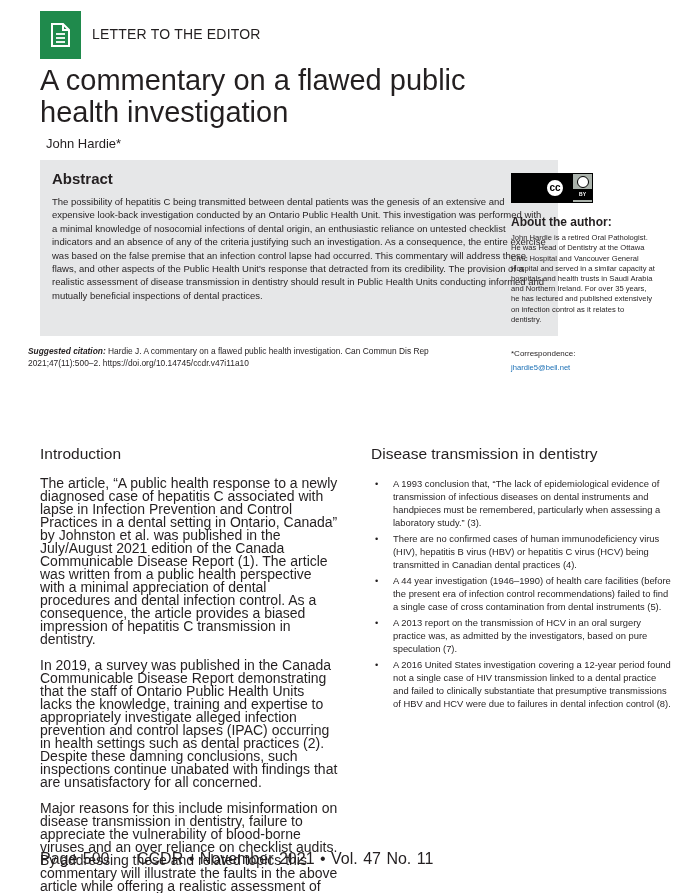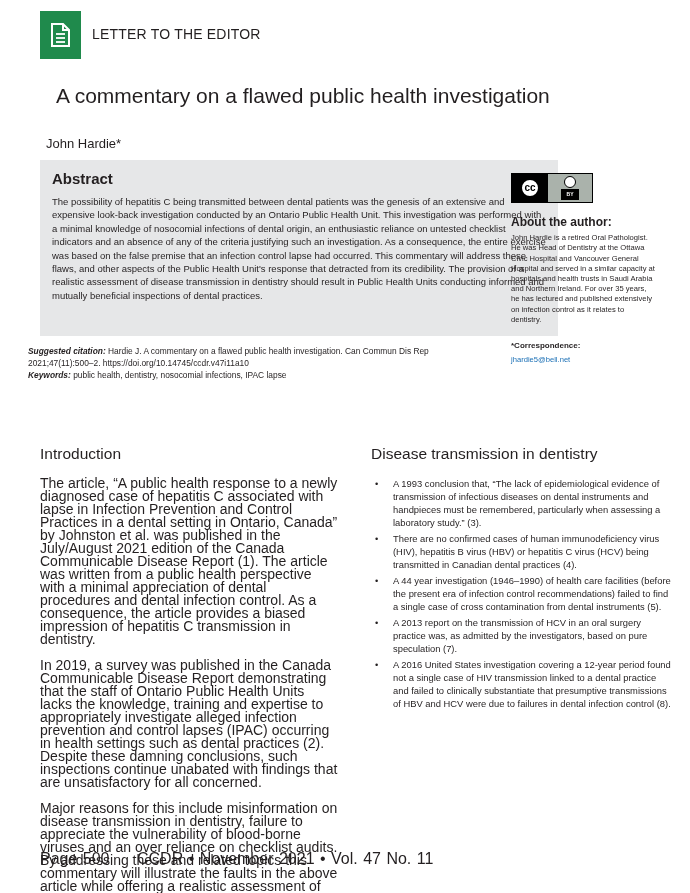--- a/index.html
+++ b/index.html
@@ -1,41 +1,41 @@
 <!DOCTYPE html>
 <html><head>
 <meta charset="utf-8">
 <style>
   html, body { margin: 0; padding: 0; background: #ffffff; }
   body { width: 690px; height: 893px; position: relative; overflow: hidden;
          font-family: "Liberation Sans", sans-serif; color: #231f20; }
   .logo-box { position: absolute; left: 40px; top: 11px; width: 41px; height: 48px; background: #1f8a4c; }
   .logo-box svg { position: absolute; left: 11px; top: 12px; }
   .section-label { position: absolute; left: 92px; top: 26px; font-size: 14px; color: #231f20; letter-spacing: 0.2px; }
-  .title { position: absolute; left: 40px; top: 64px; width: 500px; font-size: 21px; line-height: 32px; color: #231f20; margin: 16px; font-weight: normal; }
+  .title { position: absolute; left: 40px; top: 64px; width: 500px; font-size: 29px; line-height: 32px; color: #231f20; margin: 0; font-weight: normal; }
   .author { position: absolute; left: 46px; top: 136px; font-size: 13px; color: #231f20; }
 
   .abstract { position: absolute; left: 40px; top: 160px; width: 518px; height: 176px; background: #e6e7e8; box-sizing: border-box; padding: 10px 12px; }
   .abstract h2 { margin: 0 0 8px 0; font-size: 15px; font-weight: bold; }
   .abstract p { margin: 0; font-size: 9.5px; line-height: 13.4px; }
 
   .citation { position: absolute; left: 28px; top: 346px; width: 460px; font-size: 8.4px; line-height: 11.8px; }
   .citation b { font-style: italic; }
 
   .sidebar { position: absolute; left: 511px; top: 165px; width: 145px; font-size: 7.6px; line-height: 10.2px; }
   .sidebar a { color: #1a6fb5; text-decoration: none; }
   .cc-badge { width: 80px; height: 28px; border: 1px solid #000; margin-top: 8px; display: flex; background: #aab2ab; }
-  .cc-left { width: 36px; background: #000; display:flex; align-items:center; justify-content:center; }
+  .cc-left { width: 36px; background: #000; display:flex; align-items:center; justify-content:center;padding-left:25px; }
   .cc-circle { width: 20px; height: 20px; border-radius: 50%; background: #fff; color:#000; font-size: 10px; font-weight:bold; display:flex; align-items:center; justify-content:center; border:2px solid #000; box-sizing:border-box;}
   .cc-right { flex:1; display:flex; flex-direction:column; align-items:center; justify-content:center; }
   .cc-person { width: 12px; height: 12px; border-radius: 50%; background: #fff; border: 1.5px solid #000; box-sizing: border-box; }
   .cc-by { background:#000; color:#fff; font-size:5px; padding:0 6px; margin-top:1px; font-weight:bold; }
   .about-h { font-weight: bold; font-size: 12px; margin-top: 14px; }
   .about-p { margin-top: 6px; }
-  .corr-h { font-weight: bold; margin-top: 16px; font-size: 8px; }
+  .corr-h { font-weight: normal; margin-top: 24px; font-size: 8px; }
   .corr-email { color: #1a6fb5; margin-top: 4px; }
 
   .col { position: absolute; top: 445px; width: 300px; }
   .col.left { left: 40px; }
   .col.right { left: 351px; width: 300px; margin-left: 20px; }
   .col h2 { margin: 0 0 14px 0; font-size: 15.5px; font-weight: normal; color:#231f20; }
   .col p { margin: 0 0 13px 0; font-size: 14px; line-height: 13px; }
   .col ul { margin: 0; padding: 0; list-style: none; }
   .col li { font-size: 9.4px; line-height: 13px; padding-left: 22px; position: relative; margin-bottom: 3px; }
   .col li::before { content: "•"; position: absolute; left: 4px; top: 0; }
@@ -59,21 +59,20 @@
 <h1 class="title">A commentary on a flawed public health investigation</h1>
 <div class="author">John Hardie*</div>
 
 <div class="abstract">
   <h2>Abstract</h2>
   <p>The possibility of hepatitis C being transmitted between dental patients was the genesis of an extensive and expensive look-back investigation conducted by an Ontario Public Health Unit. This investigation was performed with a minimal knowledge of nosocomial infections of dental origin, an enthusiastic reliance on untested checklist indicators and an absence of any of the criteria justifying such an investigation. As a consequence, the entire exercise was based on the false premise that an infection control lapse had occurred. This commentary will address these flaws, and other aspects of the Public Health Unit's response that detracted from its credibility. The provision of a realistic assessment of disease transmission in dentistry should result in Public Health Units conducting informed and mutually beneficial inspections of dental practices.</p>
 </div>
 
 <div class="citation">
   <div><b>Suggested citation:</b><span> Hardie J. A commentary on a flawed public health investigation. Can Commun Dis Rep 2021;47(11):500–2. https://doi.org/10.14745/ccdr.v47i11a10</span></div>
-  <div><b>Keywords:</b><span> public health, dentistry, nosocomial infections, IPAC lapse</span></div>
 </div>
 
 <div class="sidebar">
   <div class="cc-badge">
     <div class="cc-left">
         <div class="cc-circle">cc</div>
       </div>
     <div class="cc-right">
       <div class="cc-person"></div>
       <div class="cc-by">BY</div>

